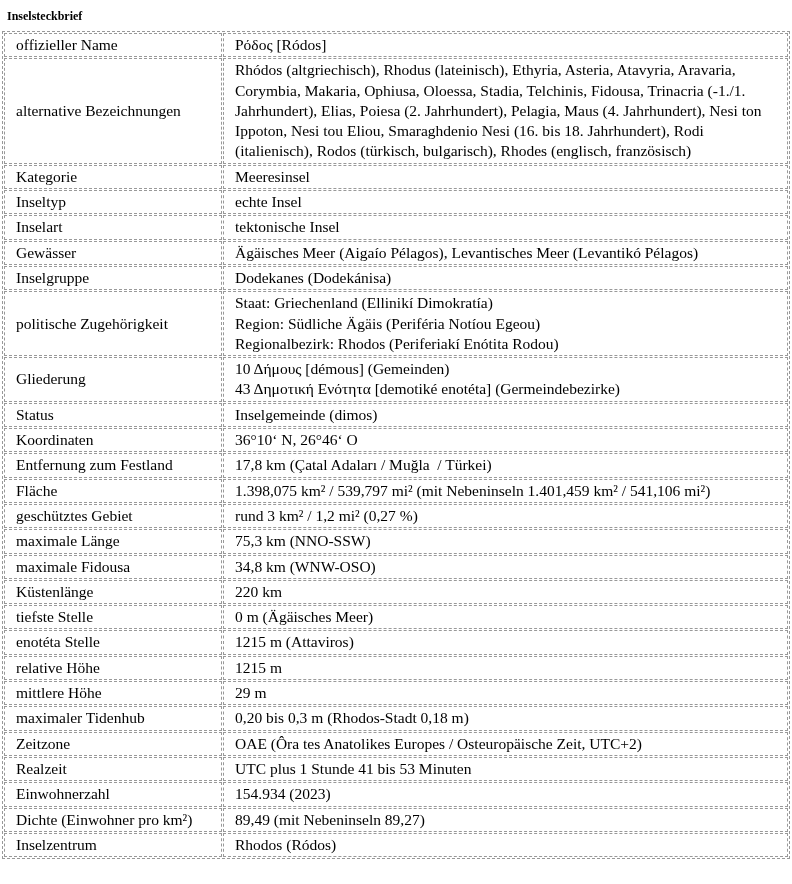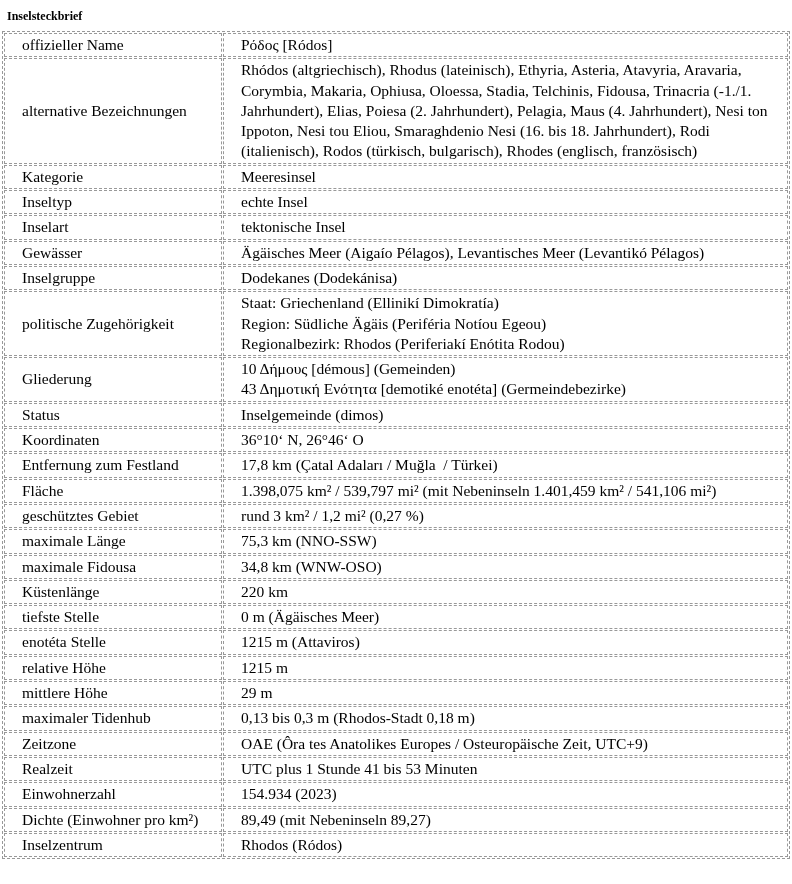--- a/index.html
+++ b/index.html
@@ -31,21 +31,21 @@
     border-collapse:separate;
     border-spacing:1px;
     border:1px dashed var(--border-color);
     background:var(--bg-color);
     table-layout:fixed;
   }
   table.fact-table td{
     border:1px dashed var(--border-color);
     font-size:15.5px;
     line-height:20.3px;
-    padding:1px 17px;
+    padding:1px 11px;
     vertical-align:middle;
     overflow:hidden;
   }
   td.label-cell{
     width:218px;
   }
   td.value-cell{
     white-space:pre-wrap;
   }
 </style>
@@ -138,25 +138,25 @@
       <tr>
         <td class="label-cell">relative Höhe</td>
         <td class="value-cell">1215 m</td>
       </tr>
       <tr>
         <td class="label-cell">mittlere Höhe</td>
         <td class="value-cell">29 m</td>
       </tr>
       <tr>
         <td class="label-cell">maximaler Tidenhub</td>
-        <td class="value-cell">0,13 bis 0,3 m (Rhodos-Stadt 0,18 m)</td>
+        <td class="value-cell">0,20 bis 0,3 m (Rhodos-Stadt 0,18 m)</td>
       </tr>
       <tr>
         <td class="label-cell">Zeitzone</td>
-        <td class="value-cell">OAE (Ôra tes Anatolikes Europes / Osteuropäische Zeit, UTC+9)</td>
+        <td class="value-cell">OAE (Ôra tes Anatolikes Europes / Osteuropäische Zeit, UTC+2)</td>
       </tr>
       <tr>
         <td class="label-cell">Realzeit</td>
         <td class="value-cell">UTC plus 1 Stunde 41 bis 53 Minuten</td>
       </tr>
       <tr>
         <td class="label-cell">Einwohnerzahl</td>
         <td class="value-cell">154.934 (2023)</td>
       </tr>
       <tr>

